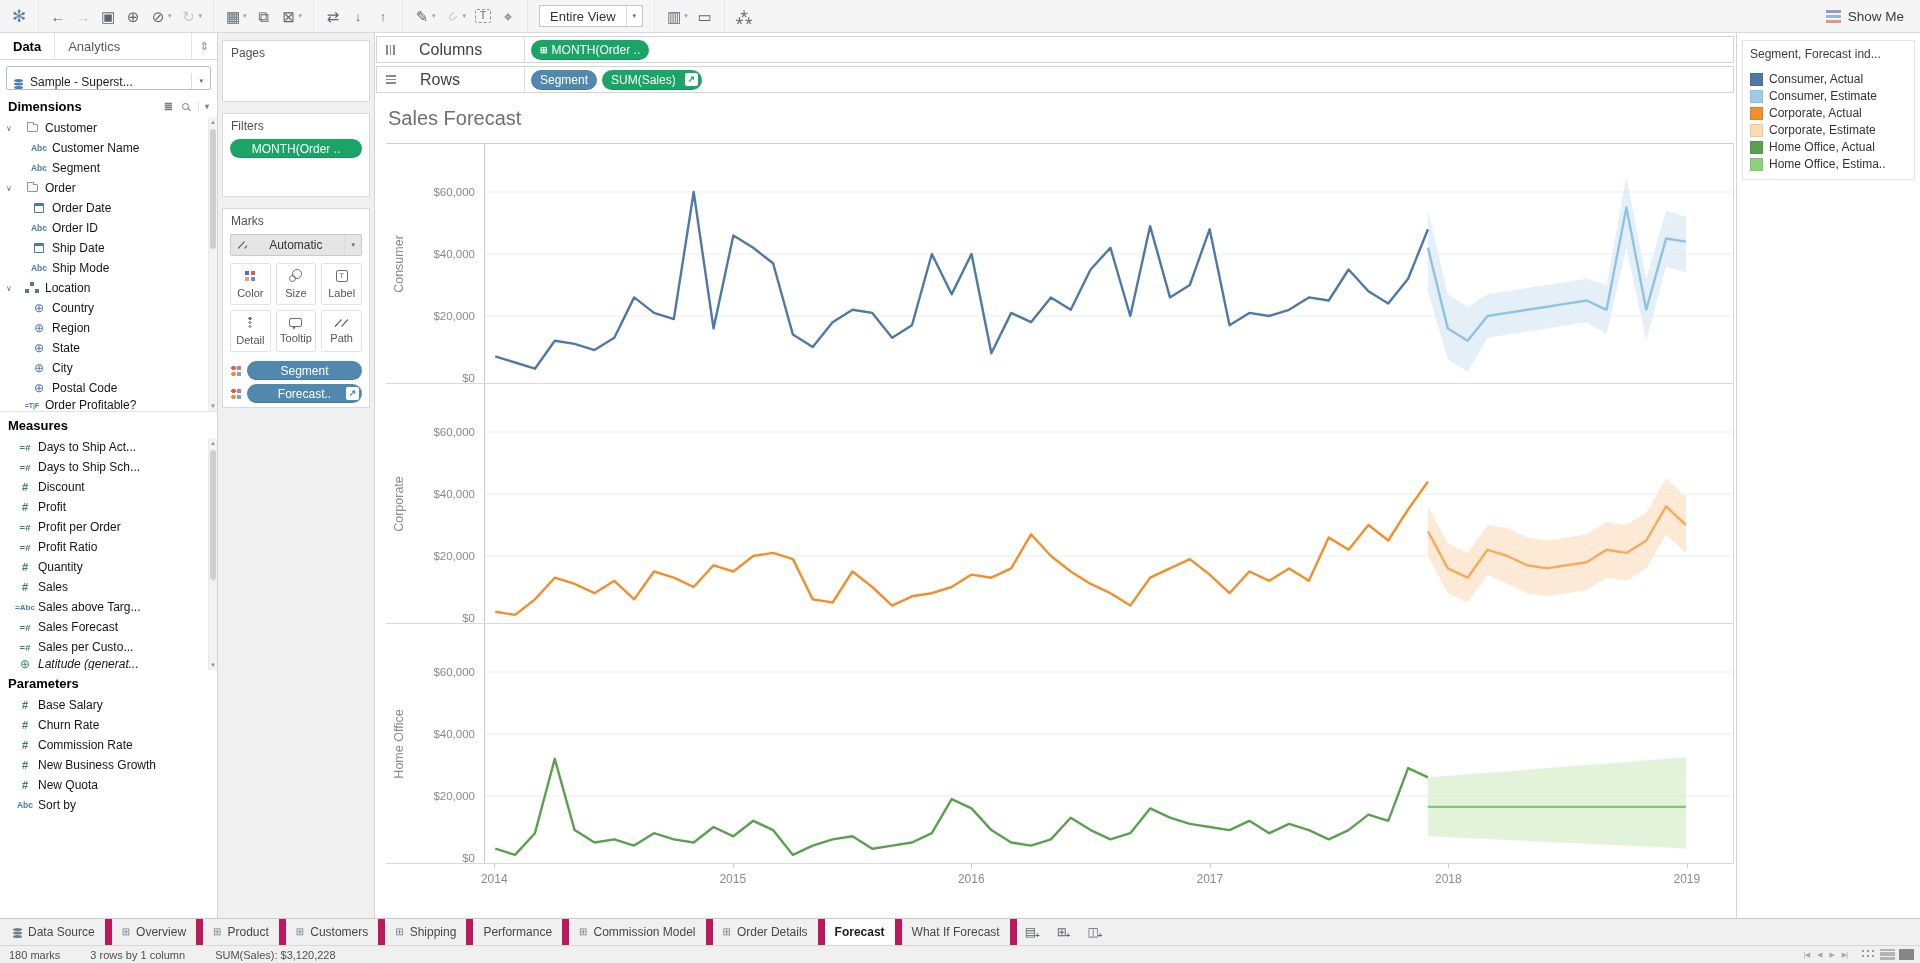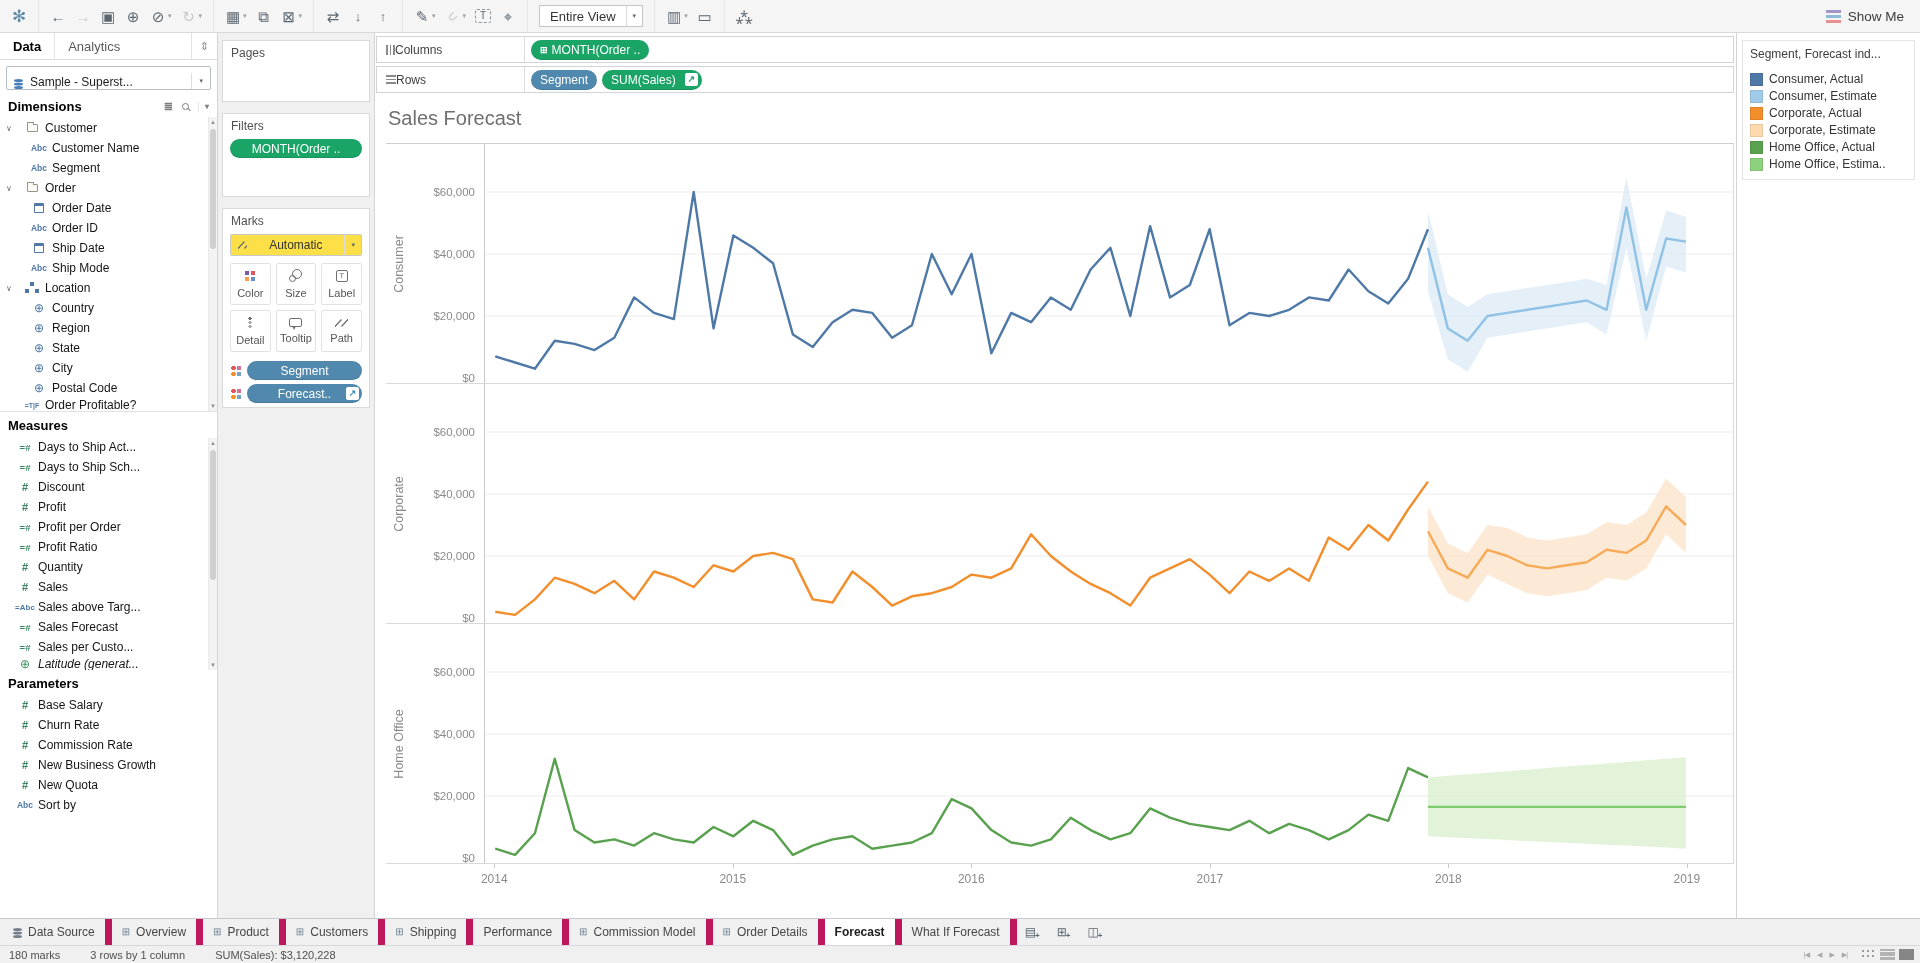--- a/index.html
+++ b/index.html
@@ -73,21 +73,21 @@
   
   .cardscol{width:156px;flex:0 0 156px;padding:7px 4px 0 4px;display:flex;flex-direction:column;background:#f0f0f0;}
   .card{background:#fff;border:1px solid #d9d9d9;margin-bottom:11px;}
   .card-title{font-size:12px;color:#4f4f4f;padding:5px 8px 4px;}
   .card.pages{height:62px;}
   .card.filters{height:84px;}
   .pill{height:19px;border-radius:10px;color:#fff;font-size:12px;display:flex;align-items:center;justify-content:center;padding:0 9px;position:relative;white-space:nowrap;box-shadow:inset 0 -1px rgba(0,0,0,.10);}
   .pill.green{background:#1aa567;}
   .pill.blue{background:#5089ad;}
   .card .fpill{margin:2px 7px;}
-  .marktype{margin:2px 7px 7px;height:22px;border:1px solid #c9c9c9;border-radius:2px;display:flex;align-items:center;font-size:12px;color:#333;padding-left:7px;gap:22px;background:#fde047;}
+  .marktype{margin:2px 7px 7px;height:22px;border:1px solid #c9c9c9;border-radius:2px;display:flex;align-items:center;font-size:12px;color:#333;padding-left:7px;gap:22px;background:#e5e5e5;}
   .marktype .wave{width:13px;height:8px;background:linear-gradient(135deg,transparent 44%,#6f6f6f 44% 56%,transparent 56%) 0 0/6.5px 8px repeat-x;}
   .marktype .car{margin-left:auto;border-left:1px solid #dcdcdc;height:100%;display:flex;align-items:center;padding:0 6px;font-size:7px;color:#666;}
   .markbtns{display:grid;grid-template-columns:repeat(3,1fr);gap:5px;margin:0 7px 9px;}
   .markbtn{height:42px;border:1px solid #e2e2e2;border-radius:2px;display:flex;flex-direction:column;align-items:center;justify-content:center;gap:5px;font-size:11px;color:#555;background:#fff;}
   .mi{height:13px;display:flex;align-items:center;justify-content:center;color:#6f6f6f;}
   .mi-color{width:12px;height:12px;background:radial-gradient(circle 2.4px at 3px 3px,#7c5ba0 99%,transparent),radial-gradient(circle 2.4px at 9px 3px,#e15759 99%,transparent),radial-gradient(circle 2.4px at 3px 9px,#f2a04e 99%,transparent),radial-gradient(circle 2.4px at 9px 9px,#6a8fc8 99%,transparent);}
   .mi-size{width:13px;height:13px;position:relative;}
   .mi-size::before{content:"";position:absolute;right:0;top:0;width:8px;height:8px;border:1.3px solid #6f6f6f;border-radius:50%;}
   .mi-size::after{content:"";position:absolute;left:0;bottom:0;width:5px;height:5px;border:1.3px solid #6f6f6f;border-radius:50%;}
   .mi-label{width:12px;height:12px;border:1px solid #6f6f6f;border-radius:2px;font-size:8px;display:flex;align-items:center;justify-content:center;}
@@ -100,21 +100,21 @@
   .markpill-row{display:flex;align-items:center;gap:5px;}
   .dotic{width:12px;height:12px;flex:0 0 12px;background:radial-gradient(circle 2.2px at 3.5px 3px,#e15759 99%,transparent),radial-gradient(circle 2.2px at 9px 3px,#d37295 99%,transparent),radial-gradient(circle 2.2px at 3.5px 9px,#f28e2b 99%,transparent),radial-gradient(circle 2.2px at 9px 9px,#7b9fc7 99%,transparent);}
   .markpill-row .pill{flex:1;}
   .badge{position:absolute;right:3px;top:3px;width:13px;height:13px;background:#fff;border-radius:2px;font-size:9px;line-height:13px;text-align:center;font-weight:bold;}
   .pill.blue .badge{color:#4089b5;}
   .pill.green .badge{color:#1aa567;}
 
   
   .centercol{flex:1;display:flex;flex-direction:column;background:#fff;min-width:0;border-left:1px solid #d4d4d4;}
   .shelf{height:27px;flex:0 0 27px;border:1px solid #d4d4d4;display:flex;align-items:center;margin:3px 2px 0 1px;background:#fff;}
-  .shelf-label{width:148px;flex:0 0 148px;display:flex;align-items:center;gap:0;padding-left:9px;color:#3f3f3f;font-size:12px;border-right:1px solid #dcdcdc;height:100%;}
+  .shelf-label{width:148px;flex:0 0 148px;display:flex;align-items:center;gap:24px;padding-left:9px;color:#3f3f3f;font-size:16px;border-right:1px solid #dcdcdc;height:100%;}
   .sl-cols{width:9px;height:10px;background:repeating-linear-gradient(to right,#8a8a8a 0 1.7px,transparent 1.7px 3.7px);}
   .sl-rows{width:10px;height:9px;background:repeating-linear-gradient(to bottom,#8a8a8a 0 1.7px,transparent 1.7px 3.7px);}
   .shelf-pills{display:flex;align-items:center;gap:5px;padding-left:6px;}
   .shelf .pill{height:20px;}
   .pill .pfx{font-size:9px;margin-right:4px;font-weight:bold;}
   .pill.haspad{padding-right:26px;}
   .shelf .badge{top:3.5px;right:4px;}
 
   
   .view{flex:1;min-height:0;position:relative;}

